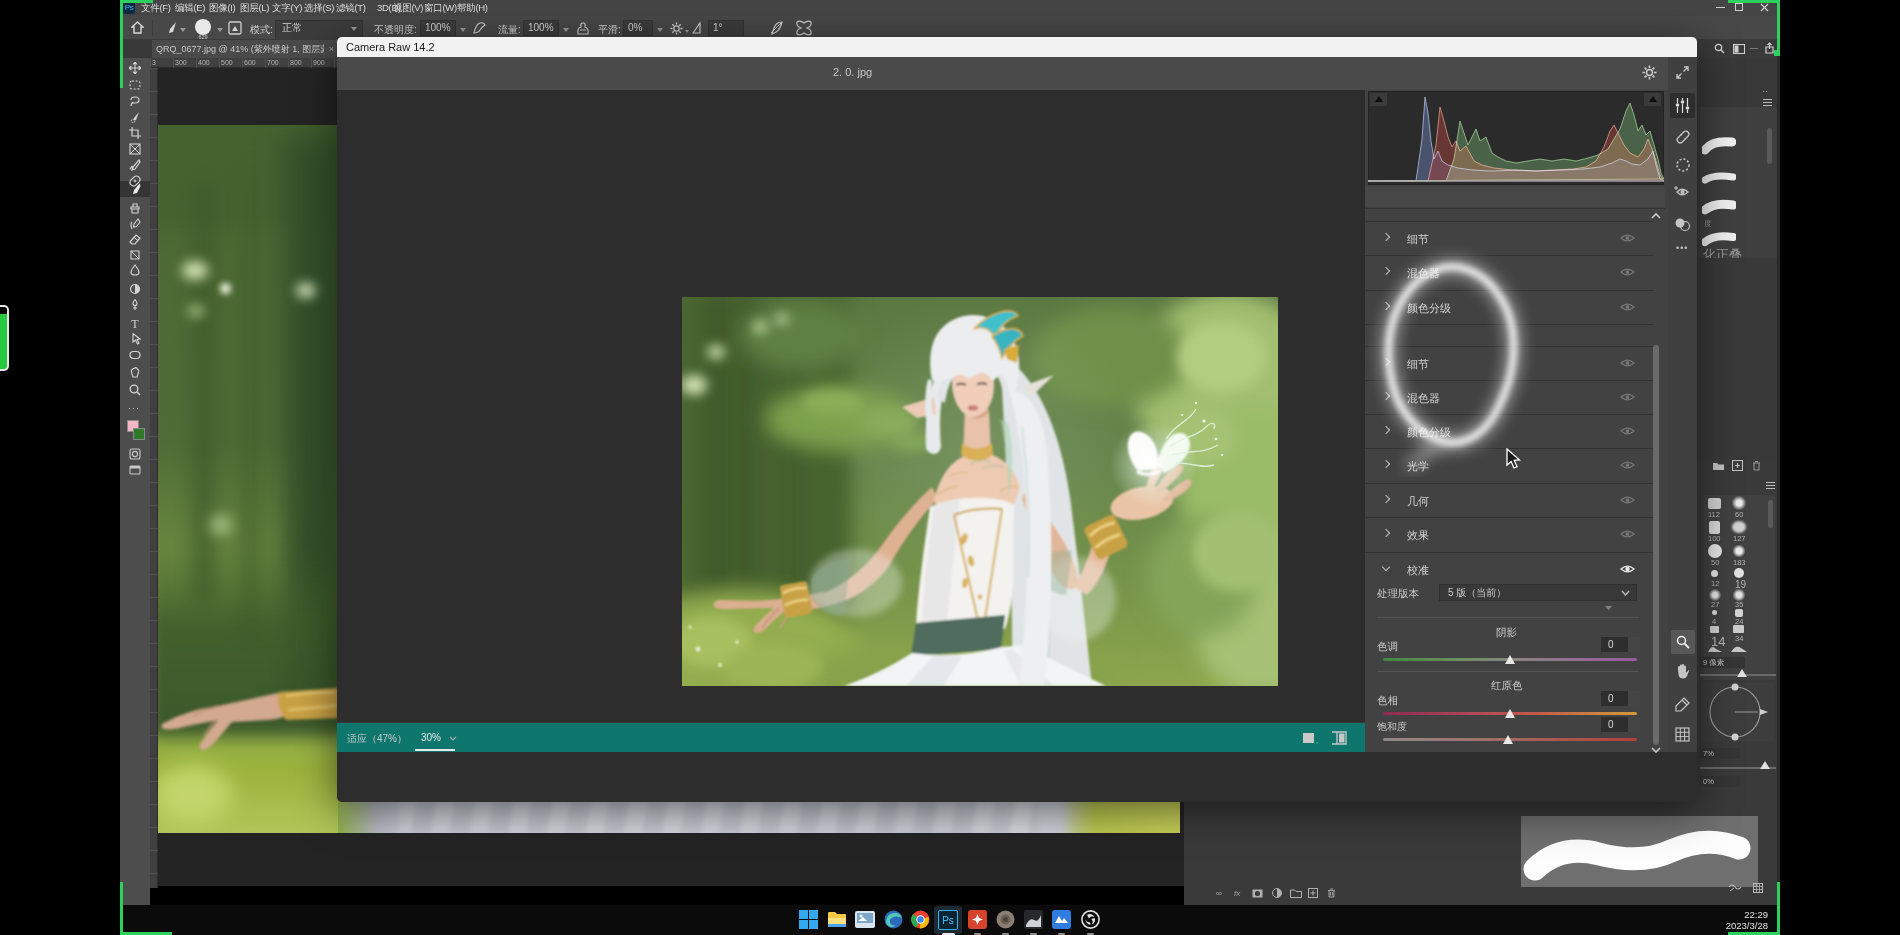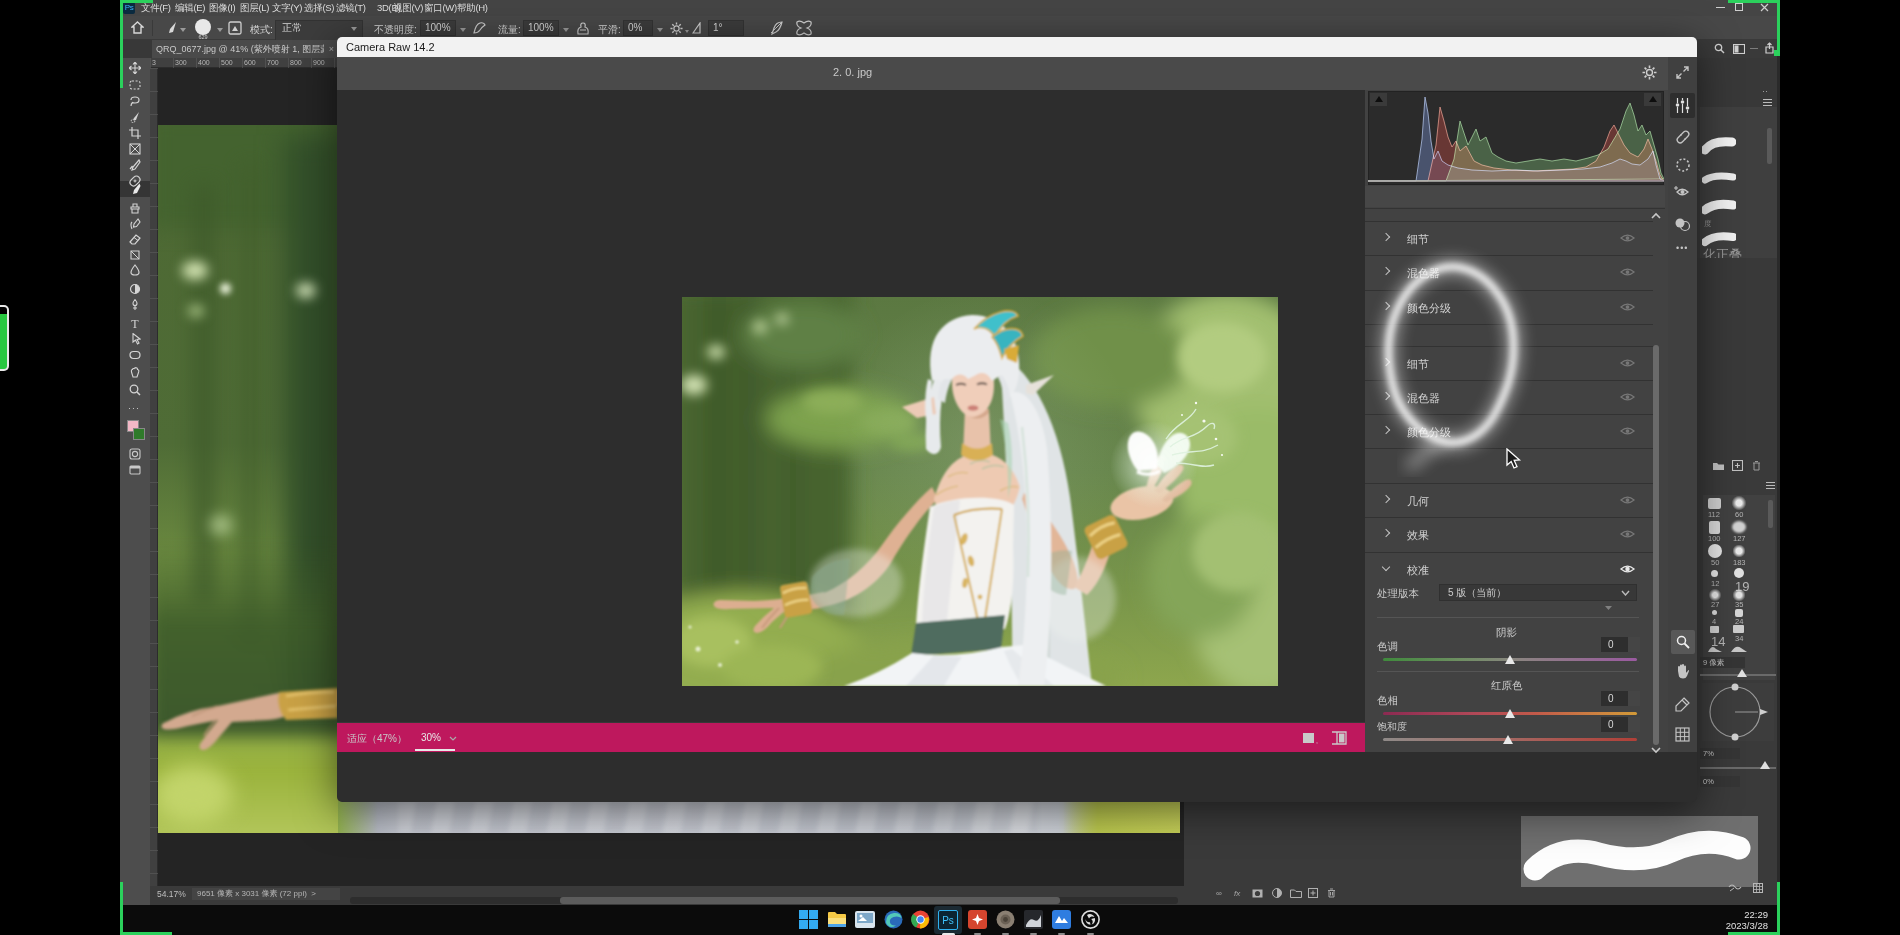--- a/index.html
+++ b/index.html
@@ -18,21 +18,21 @@
 #canvas{left:158px;top:68px;width:1026px;height:818px;background:#242424}
 #statusbar{left:150px;top:886px;width:1034px;height:19px;background:#3a3a3a;color:#bfbfbf;font-size:9px}
 #taskbar{left:120px;top:905px;width:1660px;height:30px;background:#0b0b0b}
 
 #rpanels{left:1184px;top:40px;width:596px;height:865px;background:#3a3a3a}
 
 #acr{left:337px;top:37px;width:1360px;height:765px;background:#2d2d2d;border-radius:5px;box-shadow:0 8px 40px rgba(0,0,0,.55)}
 #acrtitle{left:337px;top:37px;width:1360px;height:20px;background:#f2f2f2;border-radius:5px 5px 0 0;color:#1a1a1a;font-size:11px;line-height:20px;padding-left:9px}
 #acrhead{left:337px;top:57px;width:1360px;height:33px;background:#4a4a4a;color:#c9c9c9;font-size:11px}
 #acrprev{left:337px;top:90px;width:1028px;height:632px;background:#2d2d2d}
-#acrzoom{left:337px;top:722px;width:1031px;height:30px;background:#be185d;border-top:1px solid #383838;color:#c9c9c9;font-size:10px}
+#acrzoom{left:337px;top:722px;width:1031px;height:30px;background:#0f766e;border-top:1px solid #383838;color:#c9c9c9;font-size:10px}
 #acrpanel{left:1365px;top:90px;width:303px;height:662px;background:#424242}
 #acrtools{left:1668px;top:57px;width:29px;height:695px;background:#404040}
 #acrfoot{left:337px;top:752px;width:1360px;height:50px;background:#454545;border-radius:0 0 5px 5px}
 
 .row{position:absolute;left:0;width:288px;height:34px;color:#d2d2d2;font-size:11px}
 .row .ar{position:absolute;left:18px;top:13px;width:6px;height:6px;border-right:1.7px solid #c2c2c2;border-bottom:1.7px solid #c2c2c2;transform:rotate(-45deg);font-style:normal}
 .row b{position:absolute;left:42px;top:11px;font-weight:normal}
 .row .eyeo{position:absolute;right:18px;top:12px;width:15px;height:10px;opacity:.6}
 .hr2{position:absolute;left:0;width:288px;height:1px;background:#323232}
 
@@ -251,26 +251,20 @@
       <path d="M121 44 L180 40 L180 70 L128 72 Q118 60 121 44 Z" fill="#c9a145"></path>
       <path d="M128 48 Q150 44 176 44 M130 62 Q152 60 178 58" stroke="#e2c06a" stroke-width="3" fill="none"></path>
     </svg>
 
     <div class="abs" style="left:180px;top:676px;width:842px;height:32px;background:linear-gradient(90deg,#8fae4d 0,#b9bdc7 40px,#c7cad2 70px,#ced1d9 350px,#c3c7cf 600px,#d2d5db 680px,#cdd1d8 720px,#b5c44e 790px,#bcc94e 100%)"></div>
     <div class="abs" style="left:240px;top:676px;width:640px;height:32px;background:repeating-linear-gradient(100deg,rgba(255,255,255,.16) 0 16px,rgba(148,153,168,.12) 20px 38px);filter:blur(2px)"></div>
     <div class="abs" style="left:905px;top:676px;width:117px;height:32px;background:linear-gradient(90deg,rgba(188,201,78,0),#bcc94e 30%,#c6d058)"></div>
   </div>
 </div>
 
-<div class="abs" id="statusbar">
-  <span class="t" style="left:7px;top:3px;font-size:8.5px">54.17%</span>
-  <div class="t" style="left:42px;top:2px;width:148px;height:12px;background:#444444;font-size:8px;line-height:12px;padding-left:5px;color:#b5b5b5">9651 像素 x 3031 像素 (72 ppi) &nbsp;&gt;</div>
-  <div class="t" style="left:200px;top:11px;width:828px;height:7px;background:#2d2d2d;border-radius:3px"></div>
-  <div class="t" style="left:410px;top:11px;width:500px;height:7px;background:#5c5c5c;border-radius:3px"></div>
-</div>
 
 <div class="abs" id="rpanels">
 
   <svg class="t" style="left:530px;top:3px" width="11" height="11" viewBox="0 0 11 11">
         <circle cx="4.5" cy="4.5" r="3.2" fill="none" stroke="#cfcfcf" stroke-width="1.3"></circle>
         <path d="M7 7 L10 10" stroke="#cfcfcf" stroke-width="1.4"></path>
       </svg>
   <svg class="t" style="left:549px;top:4px" width="12" height="10" viewBox="0 0 12 10">
         <rect x="0.5" y="0.5" width="11" height="9" fill="none" stroke="#cfcfcf" stroke-width="1.1"></rect>
         <rect x="1.5" y="1.5" width="4" height="7" fill="#cfcfcf"></rect>
@@ -326,21 +320,21 @@
       <div class="t" style="left:548px;top:481px;width:14px;height:12px;background:#d0d0d0;border-radius:50%;filter:blur(1px)"></div>
   <span class="t" style="left:524px;top:494px;color:#b5b5b5;font-size:7.5px">100</span>
       <span class="t" style="left:549px;top:494px;color:#b5b5b5;font-size:7.5px">127</span>
   <div class="t" style="left:524px;top:504px;width:14px;height:14px;background:#e4e4e4;border-radius:50%"></div>
       <div class="t" style="left:549px;top:505px;width:12px;height:12px;background:radial-gradient(circle,#e8e8e8 35%,rgba(230,230,230,0) 78%)"></div>
   <span class="t" style="left:527px;top:518px;color:#b5b5b5;font-size:7.5px">50</span>
       <span class="t" style="left:549px;top:518px;color:#b5b5b5;font-size:7.5px">183</span>
   <div class="t" style="left:527px;top:530px;width:7px;height:7px;background:#e4e4e4;border-radius:50%"></div>
       <div class="t" style="left:550px;top:528px;width:10px;height:10px;background:#e0e0e0;border-radius:50%"></div>
   <span class="t" style="left:527px;top:539px;color:#b5b5b5;font-size:7.5px">12</span>
-      <span class="t" style="left:551px;top:539px;color:#b5b5b5;font-size:13px">19</span>
+      <span class="t" style="left:551px;top:539px;color:#b5b5b5;font-size:10px">19</span>
   <div class="t" style="left:525px;top:549px;width:12px;height:12px;background:radial-gradient(circle,#e2e2e2 30%,rgba(230,230,230,0) 75%)"></div>
       <div class="t" style="left:549px;top:549px;width:12px;height:12px;background:radial-gradient(circle,#e2e2e2 32%,rgba(230,230,230,0) 78%)"></div>
   <span class="t" style="left:527px;top:560px;color:#b5b5b5;font-size:7.5px">27</span>
       <span class="t" style="left:551px;top:560px;color:#b5b5b5;font-size:7.5px">35</span>
   <div class="t" style="left:528px;top:570px;width:5px;height:5px;background:#dadada;border-radius:50%"></div>
       <div class="t" style="left:551px;top:569px;width:8px;height:8px;background:#d5d5d5;border-radius:2px"></div>
   <span class="t" style="left:528px;top:577px;color:#b5b5b5;font-size:7.5px">4</span>
       <span class="t" style="left:551px;top:577px;color:#b5b5b5;font-size:7.5px">24</span>
   <div class="t" style="left:526px;top:586px;width:9px;height:7px;background:#cfcfcf;border-radius:1px"></div>
       <div class="t" style="left:549px;top:585px;width:11px;height:8px;background:#cccccc;border-radius:1px"></div>
@@ -762,20 +756,28 @@
   <div class="hr2" style="top:324px"></div>
   <div class="row" style="top:324px">
         <i class="ar"></i>
         <b>颜色分级</b>
         <svg class="eyeo" viewBox="0 0 16 10">
           <path d="M1 5 Q8 -1 15 5 Q8 11 1 5 Z" fill="none" stroke="#9a9a9a" stroke-width="1.2"></path>
           <circle cx="8" cy="5" r="2" fill="#9a9a9a"></circle>
         </svg>
       </div>
   <div class="hr2" style="top:358px"></div>
+  <div class="row" style="top:358px">
+        <i class="ar"></i>
+        <b>光学</b>
+        <svg class="eyeo" viewBox="0 0 16 10">
+          <path d="M1 5 Q8 -1 15 5 Q8 11 1 5 Z" fill="none" stroke="#9a9a9a" stroke-width="1.2"></path>
+          <circle cx="8" cy="5" r="2" fill="#9a9a9a"></circle>
+        </svg>
+      </div>
   <div class="hr2" style="top:393px"></div>
   <div class="row" style="top:393px">
         <i class="ar"></i>
         <b>几何</b>
         <svg class="eyeo" viewBox="0 0 16 10">
           <path d="M1 5 Q8 -1 15 5 Q8 11 1 5 Z" fill="none" stroke="#9a9a9a" stroke-width="1.2"></path>
           <circle cx="8" cy="5" r="2" fill="#9a9a9a"></circle>
         </svg>
       </div>
   <div class="hr2" style="top:427px"></div>

